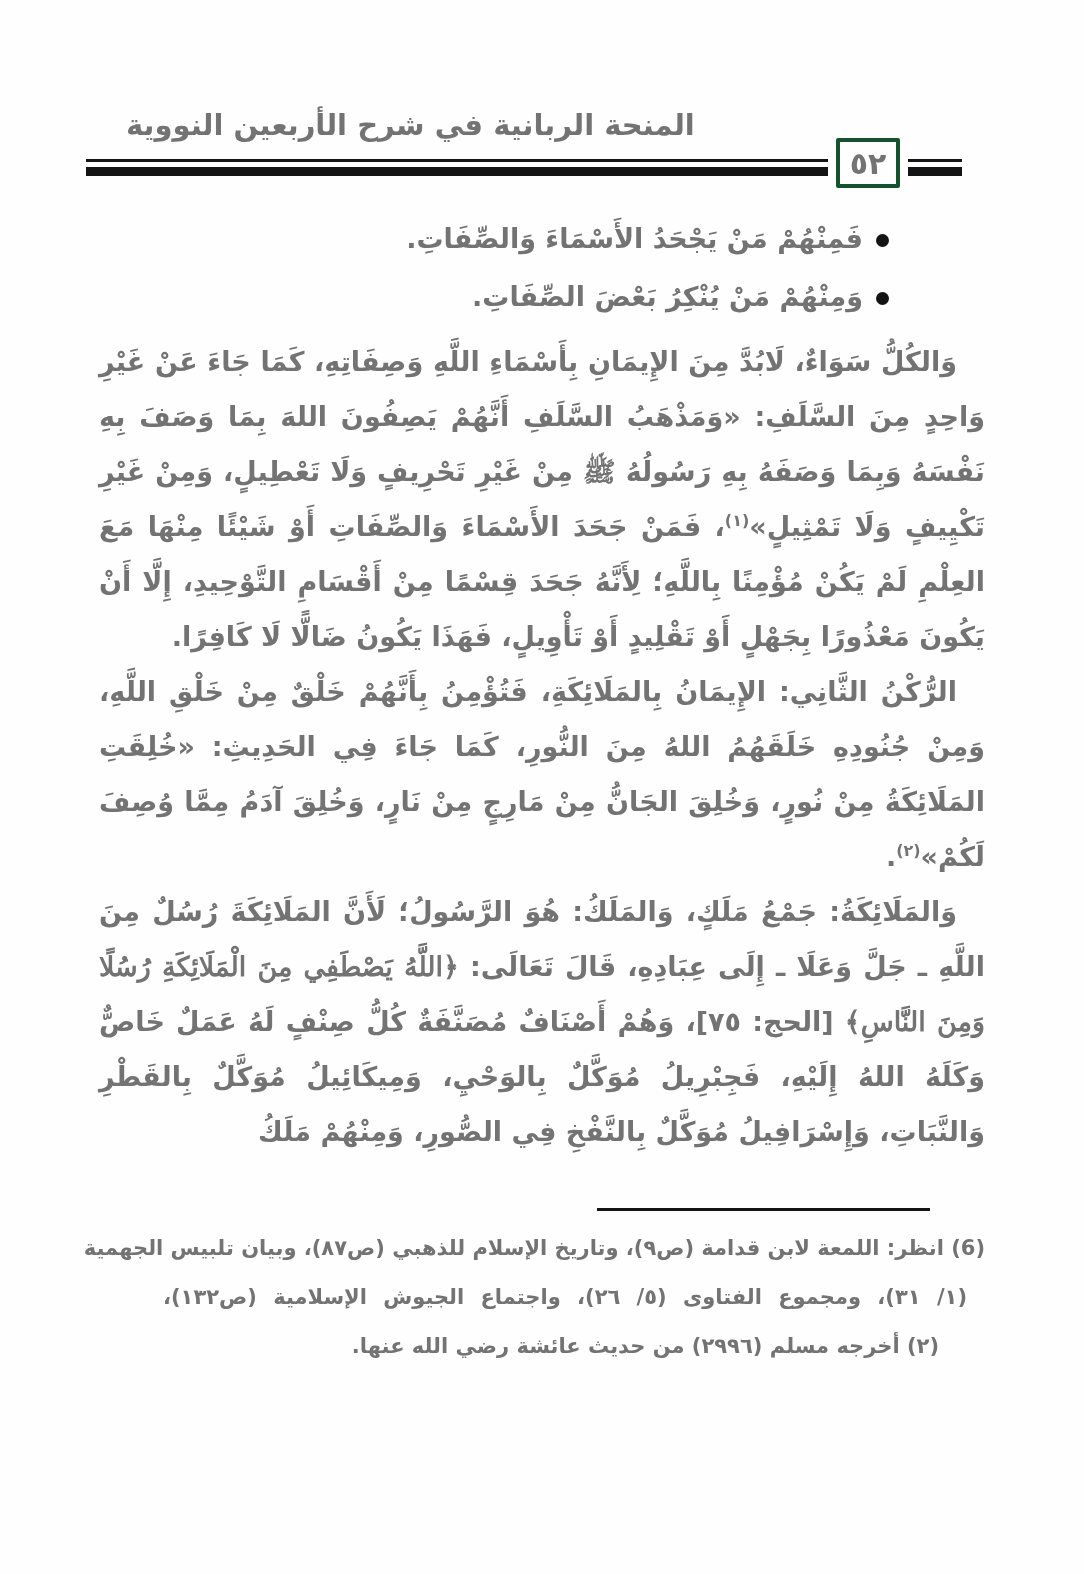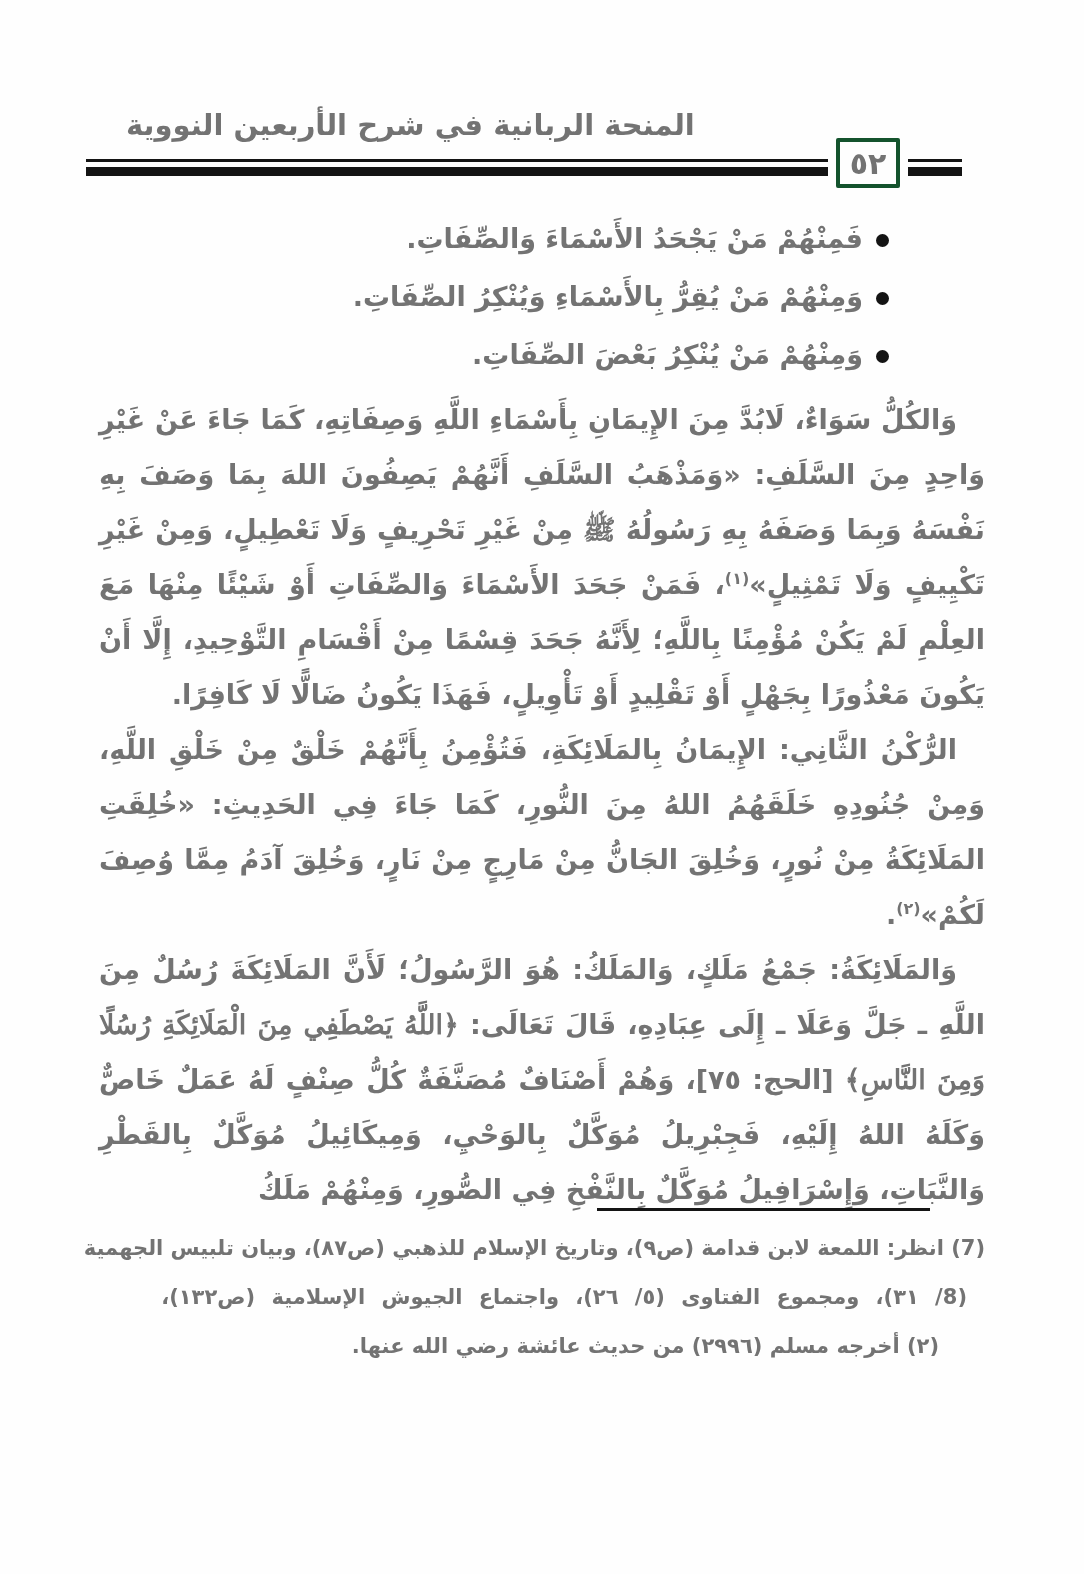--- a/index.html
+++ b/index.html
@@ -86,35 +86,32 @@
     <span>٥٢</span>
   </div>
 
   <div class="body-text">
 
     <ul class="bullets">
       <li>
         <span class="dot"></span><span>فَمِنْهُمْ مَنْ يَجْحَدُ الأَسْمَاءَ وَالصِّفَاتِ.</span>
       </li>
       <li>
-        <span class="dot"></span><span>وَمِنْهُمْ مَنْ يُقِرُّ بِالأَسْمَاءِ وَيُنْكِرُ الصِّفَاتِ.</span>
-      </li>
-      <li>
         <span class="dot"></span><span>وَمِنْهُمْ مَنْ يُنْكِرُ بَعْضَ الصِّفَاتِ.</span>
       </li>
     </ul>
 
     <p class="para"><span>وَالكُلُّ سَوَاءٌ، لَابُدَّ مِنَ الإِيمَانِ بِأَسْمَاءِ اللَّهِ وَصِفَاتِهِ، كَمَا جَاءَ عَنْ غَيْرِ وَاحِدٍ مِنَ السَّلَفِ: «وَمَذْهَبُ السَّلَفِ أَنَّهُمْ يَصِفُونَ اللهَ بِمَا وَصَفَ بِهِ نَفْسَهُ وَبِمَا وَصَفَهُ بِهِ رَسُولُهُ ﷺ مِنْ غَيْرِ تَحْرِيفٍ وَلَا تَعْطِيلٍ، وَمِنْ غَيْرِ تَكْيِيفٍ وَلَا تَمْثِيلٍ»</span><sup class="fn-marker">(١)</sup><span>، فَمَنْ جَحَدَ الأَسْمَاءَ وَالصِّفَاتِ أَوْ شَيْئًا مِنْهَا مَعَ العِلْمِ لَمْ يَكُنْ مُؤْمِنًا بِاللَّهِ؛ لِأَنَّهُ جَحَدَ قِسْمًا مِنْ أَقْسَامِ التَّوْحِيدِ، إِلَّا أَنْ يَكُونَ مَعْذُورًا بِجَهْلٍ أَوْ تَقْلِيدٍ أَوْ تَأْوِيلٍ، فَهَذَا يَكُونُ ضَالًّا لَا كَافِرًا.</span></p>
 
     <p class="para"><span>الرُّكْنُ الثَّانِي: الإِيمَانُ بِالمَلَائِكَةِ، فَتُؤْمِنُ بِأَنَّهُمْ خَلْقٌ مِنْ خَلْقِ اللَّهِ، وَمِنْ جُنُودِهِ خَلَقَهُمُ اللهُ مِنَ النُّورِ، كَمَا جَاءَ فِي الحَدِيثِ: «خُلِقَتِ المَلَائِكَةُ مِنْ نُورٍ، وَخُلِقَ الجَانُّ مِنْ مَارِجٍ مِنْ نَارٍ، وَخُلِقَ آدَمُ مِمَّا وُصِفَ لَكُمْ»</span><sup class="fn-marker">(٢)</sup><span>.</span></p>
 
     <p class="para"><span>وَالمَلَائِكَةُ: جَمْعُ مَلَكٍ، وَالمَلَكُ: هُوَ الرَّسُولُ؛ لَأَنَّ المَلَائِكَةَ رُسُلٌ مِنَ اللَّهِ ـ جَلَّ وَعَلَا ـ إِلَى عِبَادِهِ، قَالَ تَعَالَى: </span><span class="quran">﴿اللَّهُ يَصْطَفِي مِنَ الْمَلَائِكَةِ رُسُلًا وَمِنَ النَّاسِ﴾</span><span> [الحج: ٧٥]، وَهُمْ أَصْنَافٌ مُصَنَّفَةٌ كُلُّ صِنْفٍ لَهُ عَمَلٌ خَاصٌّ وَكَلَهُ اللهُ إِلَيْهِ، فَجِبْرِيلُ مُوَكَّلٌ بِالوَحْيِ، وَمِيكَائِيلُ مُوَكَّلٌ بِالقَطْرِ وَالنَّبَاتِ، وَإِسْرَافِيلُ مُوَكَّلٌ بِالنَّفْخِ فِي الصُّورِ، وَمِنْهُمْ مَلَكُ</span></p>
 
   </div>
 
   <div class="footnote-sep"></div>
   <div class="footnotes">
-    <div class="fn-line fn-l1">(7) انظر: اللمعة لابن قدامة (ص٩)، وتاريخ الإسلام للذهبي (ص٨٧)، وبيان تلبيس الجهمية</div>
-    <div class="fn-line fn-l2">(8/ ٣١)، ومجموع الفتاوى (٥/ ٢٦)، واجتماع الجيوش الإسلامية (ص١٣٢)،</div>
+    <div class="fn-line fn-l1">(6) انظر: اللمعة لابن قدامة (ص٩)، وتاريخ الإسلام للذهبي (ص٨٧)، وبيان تلبيس الجهمية</div>
+    <div class="fn-line fn-l2">(١/ ٣١)، ومجموع الفتاوى (٥/ ٢٦)، واجتماع الجيوش الإسلامية (ص١٣٢)،</div>
     <div class="fn-line fn-2">(٢) أخرجه مسلم (٢٩٩٦) من حديث عائشة رضي الله عنها.</div>
   </div>
 
 </div>
 
 </body></html>

